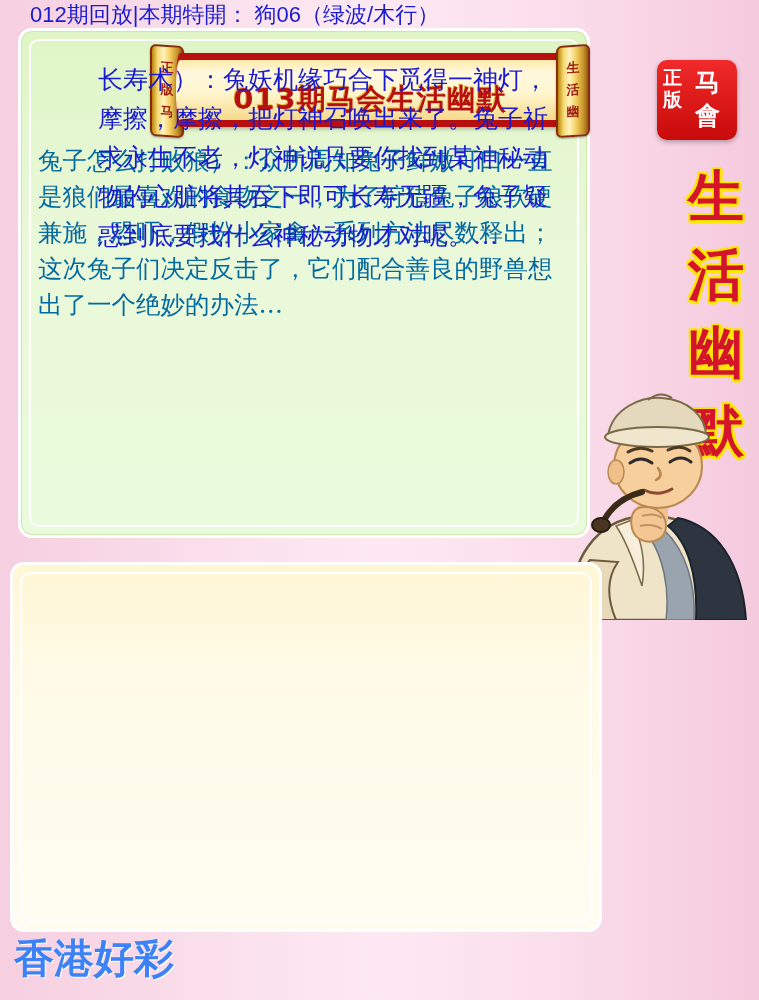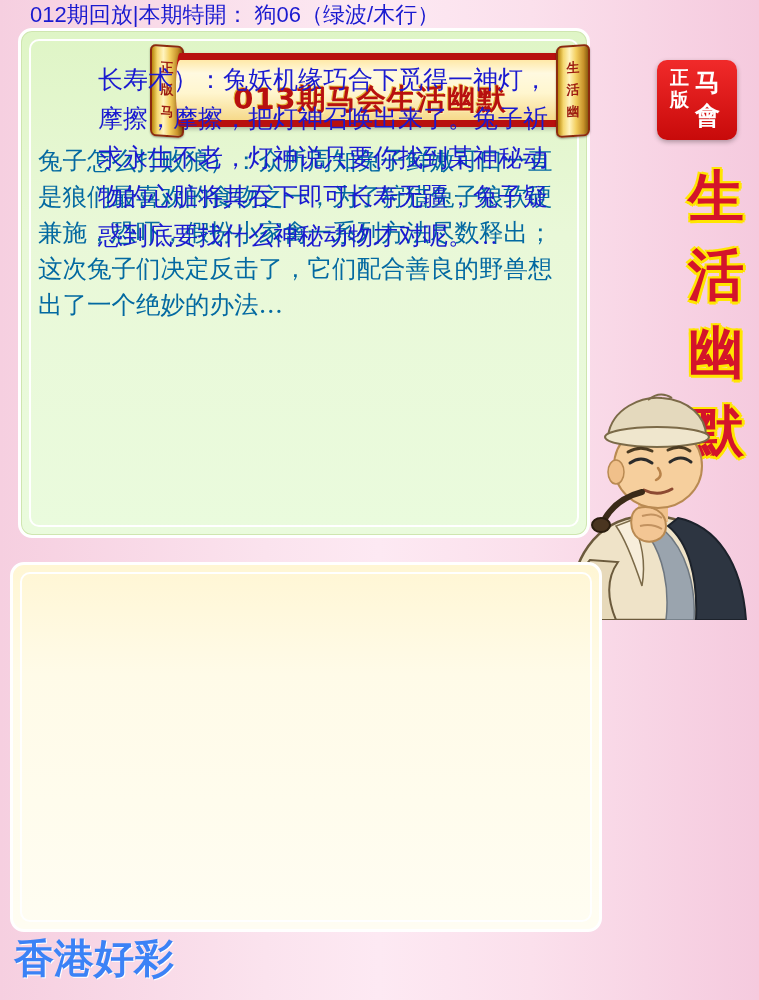--- a/index.html
+++ b/index.html
@@ -120,21 +120,21 @@
     color: #ffffff;
   }
   #stamp .stamp-left {
     position: absolute;
     left: 6px; top: 6px;
     width: 26px;
     font-family: "DejaVu Sans", sans-serif;
     font-size: 19px;
     font-weight: bold;
     line-height: 22px;
-    text-align: right;
+    text-align: left;
   }
   #stamp .stamp-right {
     position: absolute;
     right: 6px; top: 6px;
     width: 36px;
     font-family: Liberation Sans, sans-serif;
     font-size: 25px;
     font-weight: bold;
     line-height: 33px;
   }

